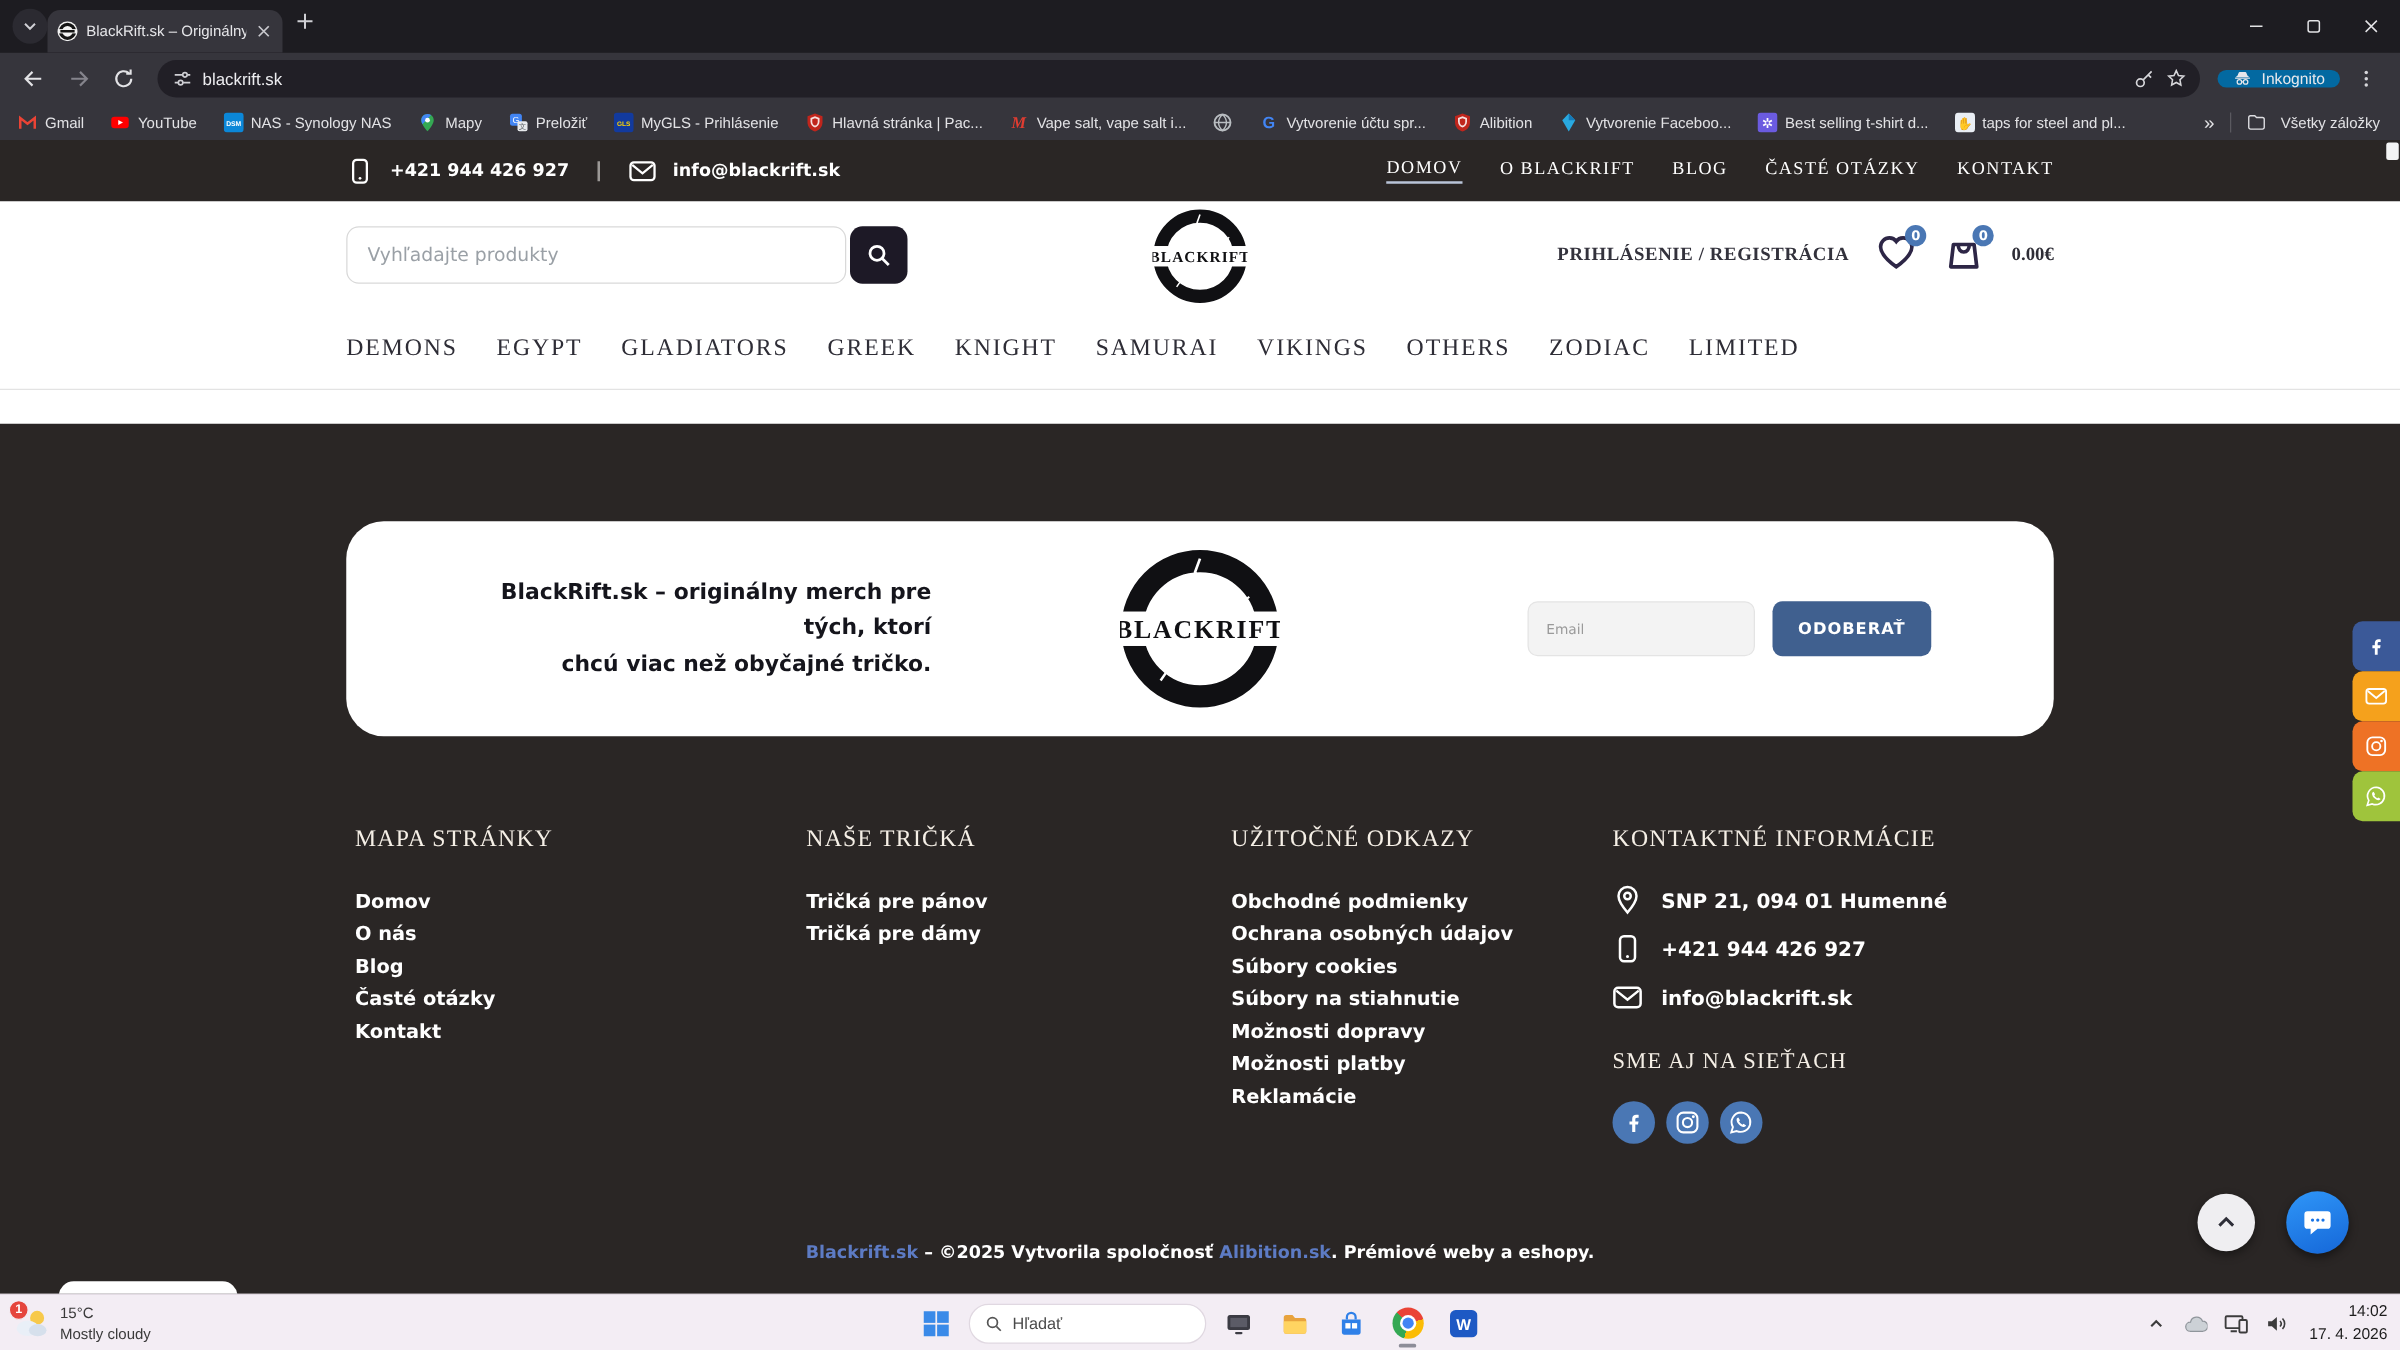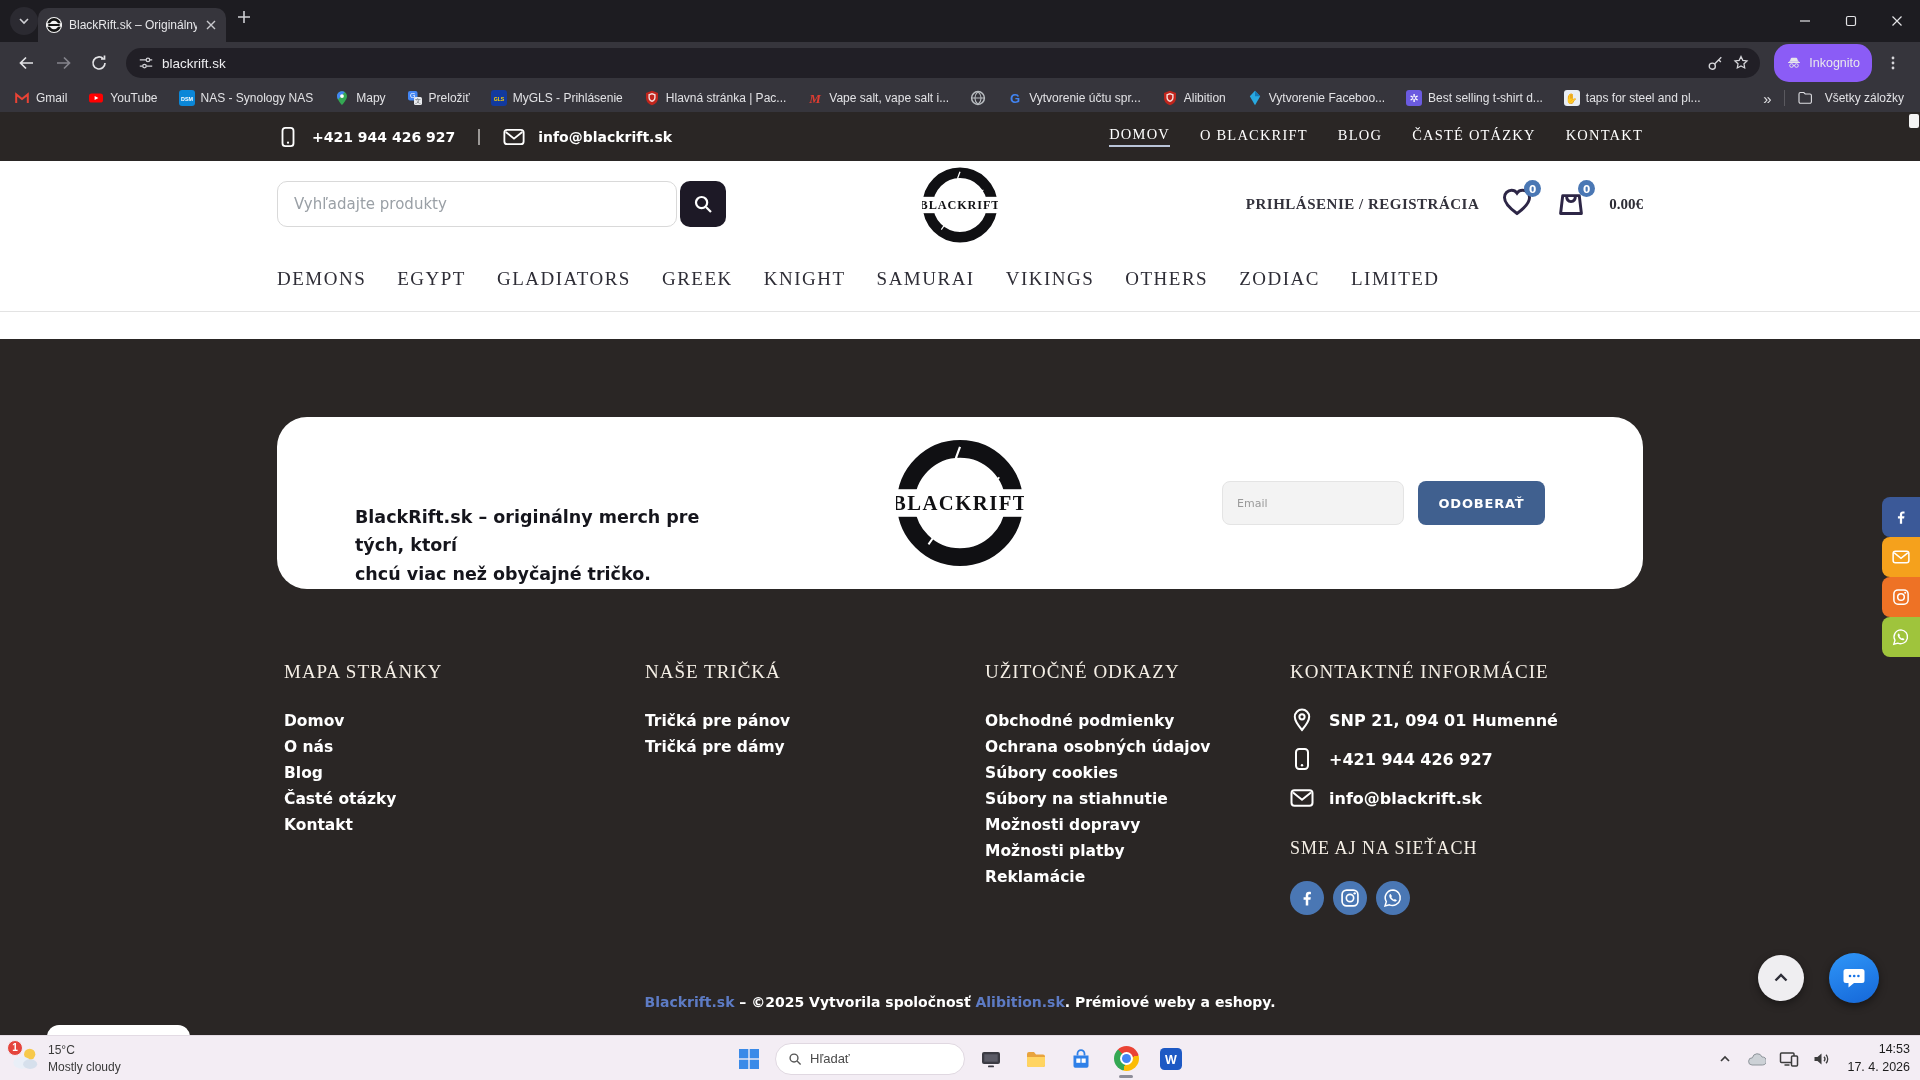--- a/index.html
+++ b/index.html
@@ -18,21 +18,21 @@
   .icon{display:inline-flex;align-items:center;justify-content:center;}
   .icon svg{width:100%;height:100%;display:block;}
   .i12{width:12px;height:12px}.i14{width:14px;height:14px}.i16{width:16px;height:16px}
   .i18{width:18px;height:18px}.i20{width:20px;height:20px}.i22{width:22px;height:22px}
   .i24{width:24px;height:24px}.i32{width:32px;height:32px}
 
   .toolbar{position:absolute;left:0;top:42px;width:1920px;height:42px;background:#36353c;display:flex;align-items:center;padding:0 12px;gap:6px;}
   .navbtn{width:30px;height:30px;display:flex;align-items:center;justify-content:center;border-radius:50%;}
   .urlpill{flex:1;height:30px;margin-left:6px;background:#211f26;border-radius:15px;display:flex;align-items:center;padding:0 10px 0 12px;gap:8px;}
   .urltext{font-size:13.5px;color:#ededf0;flex:1;}
-  .inkog-chip{height:38px;background:#8b5cf6;border-radius:15px;display:flex;align-items:center;gap:7px;padding:0 12px;margin-left:8px;}
+  .inkog-chip{height:14px;background:#0369a1;border-radius:15px;display:flex;align-items:center;gap:7px;padding:0 12px;margin-left:8px;}
   .inkog-chip span.lbl{font-size:12.5px;color:#e9e9ec;}
 
   .bookmarksbar{position:absolute;left:0;top:84px;width:1920px;height:28px;background:#36353c;display:flex;align-items:center;padding:0 16px 0 14px;}
   .bm-item{display:flex;align-items:center;gap:6px;margin-right:21px;}
   .bm-label{font-size:12px;color:#e2e2e5;white-space:nowrap;}
   .bm-right{margin-left:auto;display:flex;align-items:center;gap:12px;}
   .bm-sep{width:1px;height:16px;background:#5a595f;}
   .bm-ico{width:16px;height:16px;display:inline-flex;}
   .bm-ico svg{width:100%;height:100%;}
 
@@ -60,21 +60,21 @@
   .acct-label{font-family:"Liberation Serif",serif;font-size:15px;letter-spacing:.5px;color:#33323c;font-weight:600;}
   .badge-wrap{position:relative;color:#2d2646;}
   .badge{position:absolute;top:-6px;right:-8px;width:17px;height:17px;border-radius:50%;background:#4a77b4;color:#fff;font-size:10.5px;font-weight:700;display:flex;align-items:center;justify-content:center;}
   .cart-total{font-family:"Liberation Serif",serif;font-size:15px;color:#2e2d36;font-weight:600;}
 
   .catnav{height:65px;border-bottom:1px solid #e3e3e3;}
   .catnav .container{height:100%;display:flex;align-items:center;gap:31px;}
   .cat{font-family:"Liberation Serif",serif;font-size:19px;letter-spacing:1.5px;color:#2e2d36;}
 
   .card{position:absolute;left:277px;top:305px;width:1366px;height:172px;background:#fff;border-radius:30px;}
-  .nl-text{position:absolute;left:78px;top:50%;transform:translateY(-50%);width:390px;text-align:left;font-size:17.5px;font-weight:700;color:#15151c;line-height:1.62;white-space:pre-line;margin-top:43px;}
+  .nl-text{position:absolute;left:78px;top:50%;transform:translateY(-50%);width:390px;text-align:right;font-size:17.5px;font-weight:700;color:#15151c;line-height:1.62;white-space:pre-line;}
   .card-logo{position:absolute;left:50%;top:50%;transform:translate(-50%,-50%);width:128px;height:128px;}
   .nl-input{position:absolute;left:945px;top:64px;width:182px;height:44px;background:#f3f3f3;border:1px solid #e4e4e4;border-radius:8px;padding:0 14px;font-size:11px;font-family:"DejaVu Sans",sans-serif;color:#333;outline:none;}
   .nl-input::placeholder{color:#9a9a9a;}
   .nl-btn{position:absolute;left:1141px;top:64px;width:127px;height:44px;background:#40608f;border:none;border-radius:8px;color:#fff;font-size:13px;font-weight:700;letter-spacing:.8px;font-family:"DejaVu Sans",sans-serif;}
 
   .fcols{position:absolute;left:277px;top:549px;width:1366px;height:340px;}
   .fcol{position:absolute;top:0;}
   .fcol-title{font-family:"Liberation Serif",serif;font-size:19px;letter-spacing:1px;color:#f5efe6;}
   .fcol-links{margin-top:25px;}
   .flink{font-size:15.5px;font-weight:700;color:#fff;line-height:26px;}
@@ -733,19 +733,19 @@
             <rect x="12.5" y="7" width="6" height="10" rx="1" fill="#f3edf4" stroke="#3c3c3c" stroke-width="1.5"></rect>
           </svg>
         </span>
       <span class="icon i18">
           <svg viewBox="0 0 18 18">
             <path d="M2.5 7v4h3l4 3.5v-11L5.5 7z" fill="#3c3c3c"></path>
             <path d="M12 6.8a3.2 3.2 0 0 1 0 4.4M14 4.8a6 6 0 0 1 0 8.4" fill="none" stroke="#3c3c3c" stroke-width="1.3"></path>
           </svg>
         </span>
       <div class="clock">
-        <div>14:53</div>
+        <div>14:02</div>
         <div>17. 4. 2026</div>
       </div>
     </div>
   </div>
 
 </div>
 
 </body></html>

